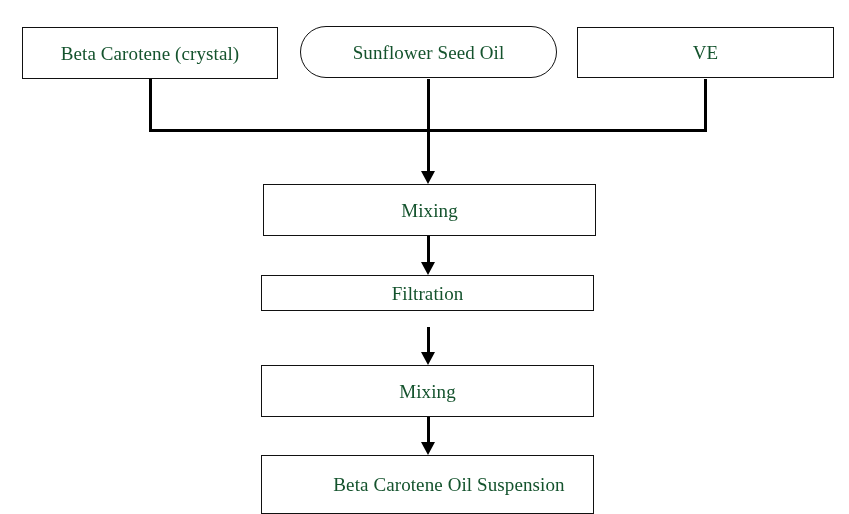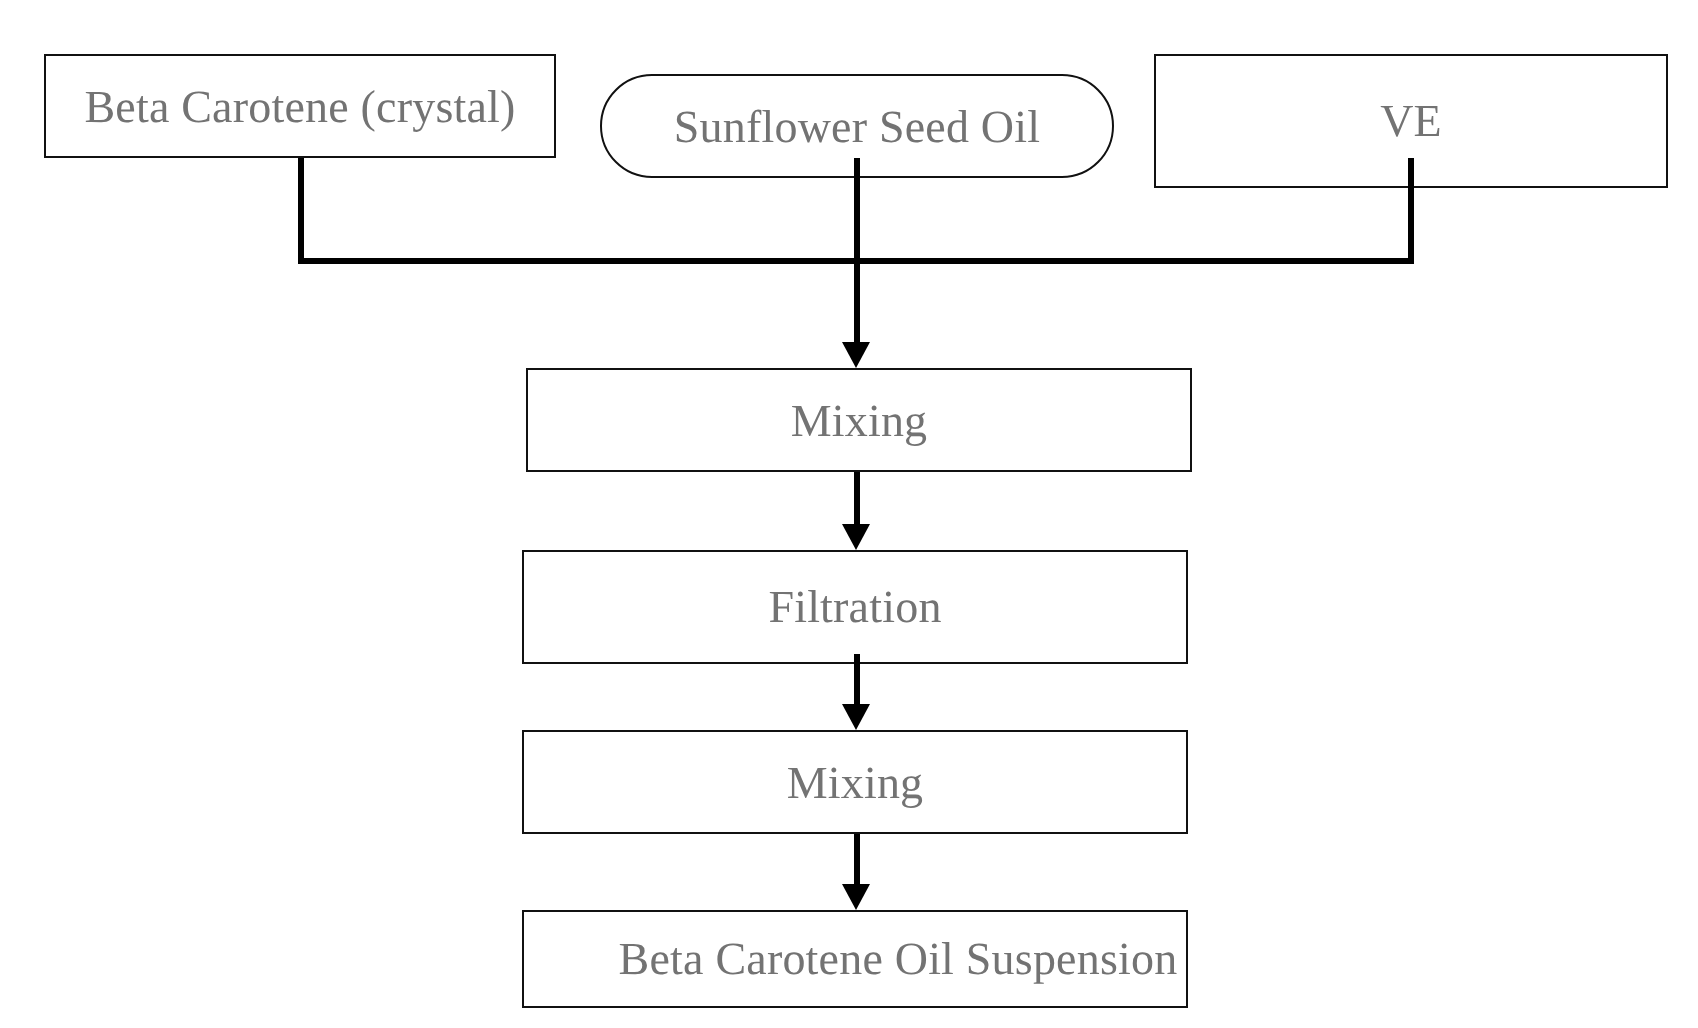--- a/index.html
+++ b/index.html
@@ -24,36 +24,36 @@
     box-sizing: border-box;
     background: #ffffff;
     border: 1.6px solid #111111;
     display: flex;
     align-items: center;
     justify-content: center;
     text-align: center;
   }
   .node-label {
     font-family: "Liberation Serif", "DejaVu Serif", serif;
-    font-size: 23px;
+    font-size: 19px;
     line-height: 1;
-    color: #737373;
+    color: #14532d;
     letter-spacing: 0.1px;
     white-space: nowrap;
     text-align: right;
   }
   
   #node-beta-carotene { left: 22px;  top: 27px; width: 256px; height: 52px; }
-  #node-sunflower-oil { left: 300px; top: 37px; width: 257px; height: 52px; border-radius: 26px; }
-  #node-ve           { left: 577px; top: 27px; width: 257px; height: 67px; }
+  #node-sunflower-oil { left: 300px; top: 26px; width: 257px; height: 52px; border-radius: 26px; }
+  #node-ve           { left: 577px; top: 27px; width: 257px; height: 51px; }
   
   #node-mixing       { left: 263px; top: 184px; width: 333px; height: 52px; }
-  #node-filtration   { left: 261px; top: 275px; width: 333px; height: 57px; }
+  #node-filtration   { left: 261px; top: 275px; width: 333px; height: 36px; }
   #node-packing      { left: 261px; top: 365px; width: 333px; height: 52px; }
-  #node-output       { left: 261px; top: 455px; width: 333px; height: 49px; padding-left: 43px; }
+  #node-output       { left: 261px; top: 455px; width: 333px; height: 59px; padding-left: 43px; }
 
   
   .vline {
     position: absolute;
     width: 3px;
     background: #000000;
   }
   .hline {
     position: absolute;
     height: 3px;

